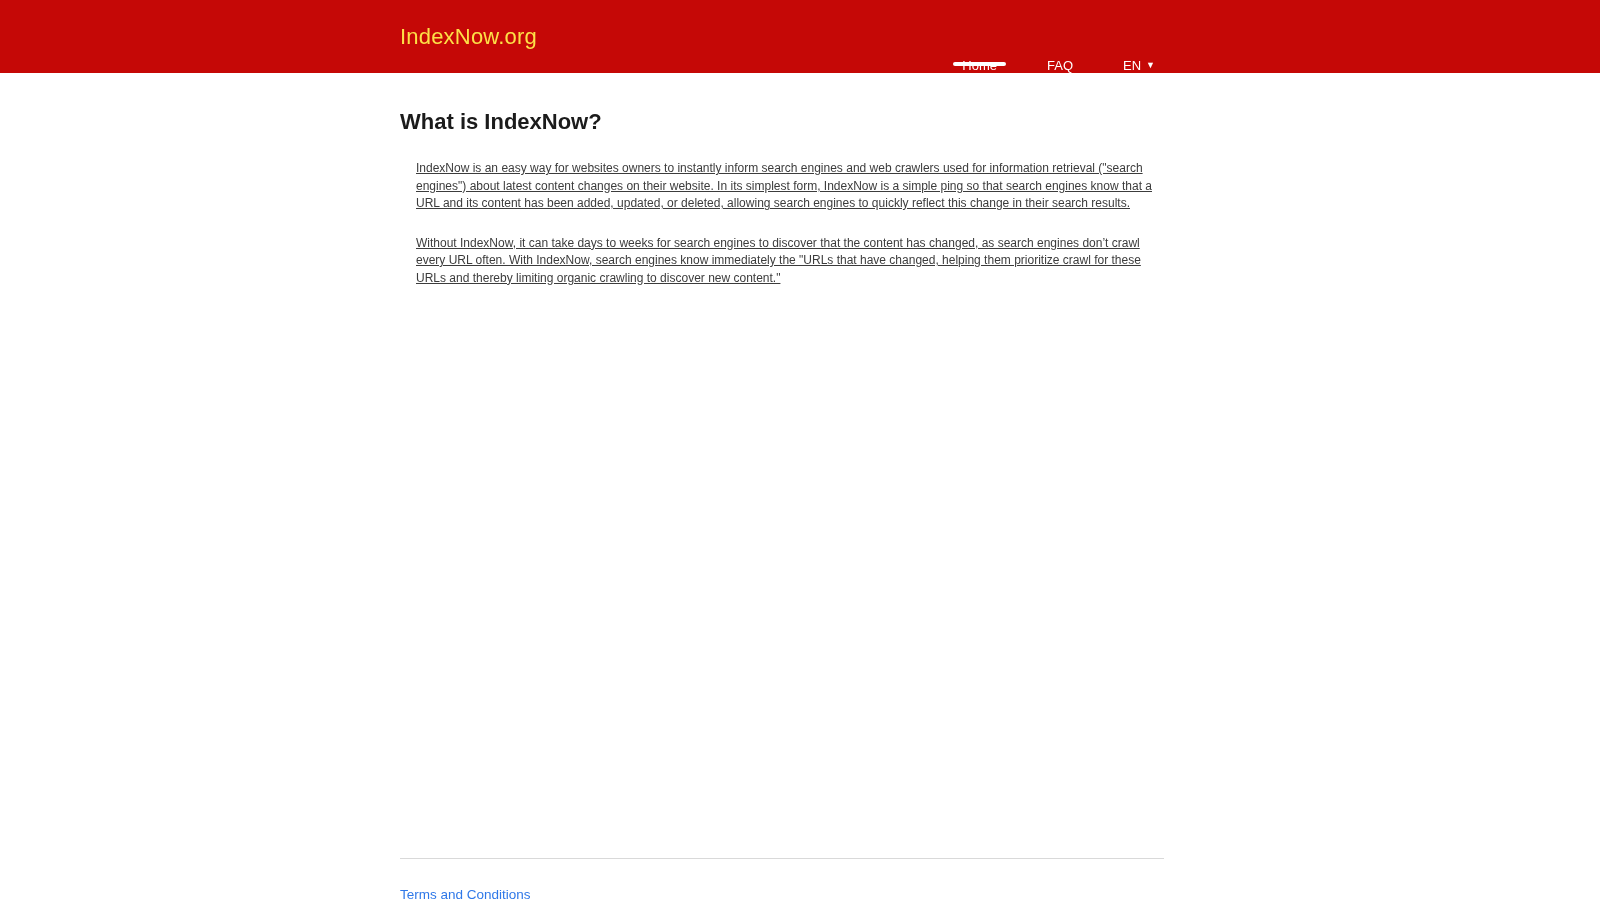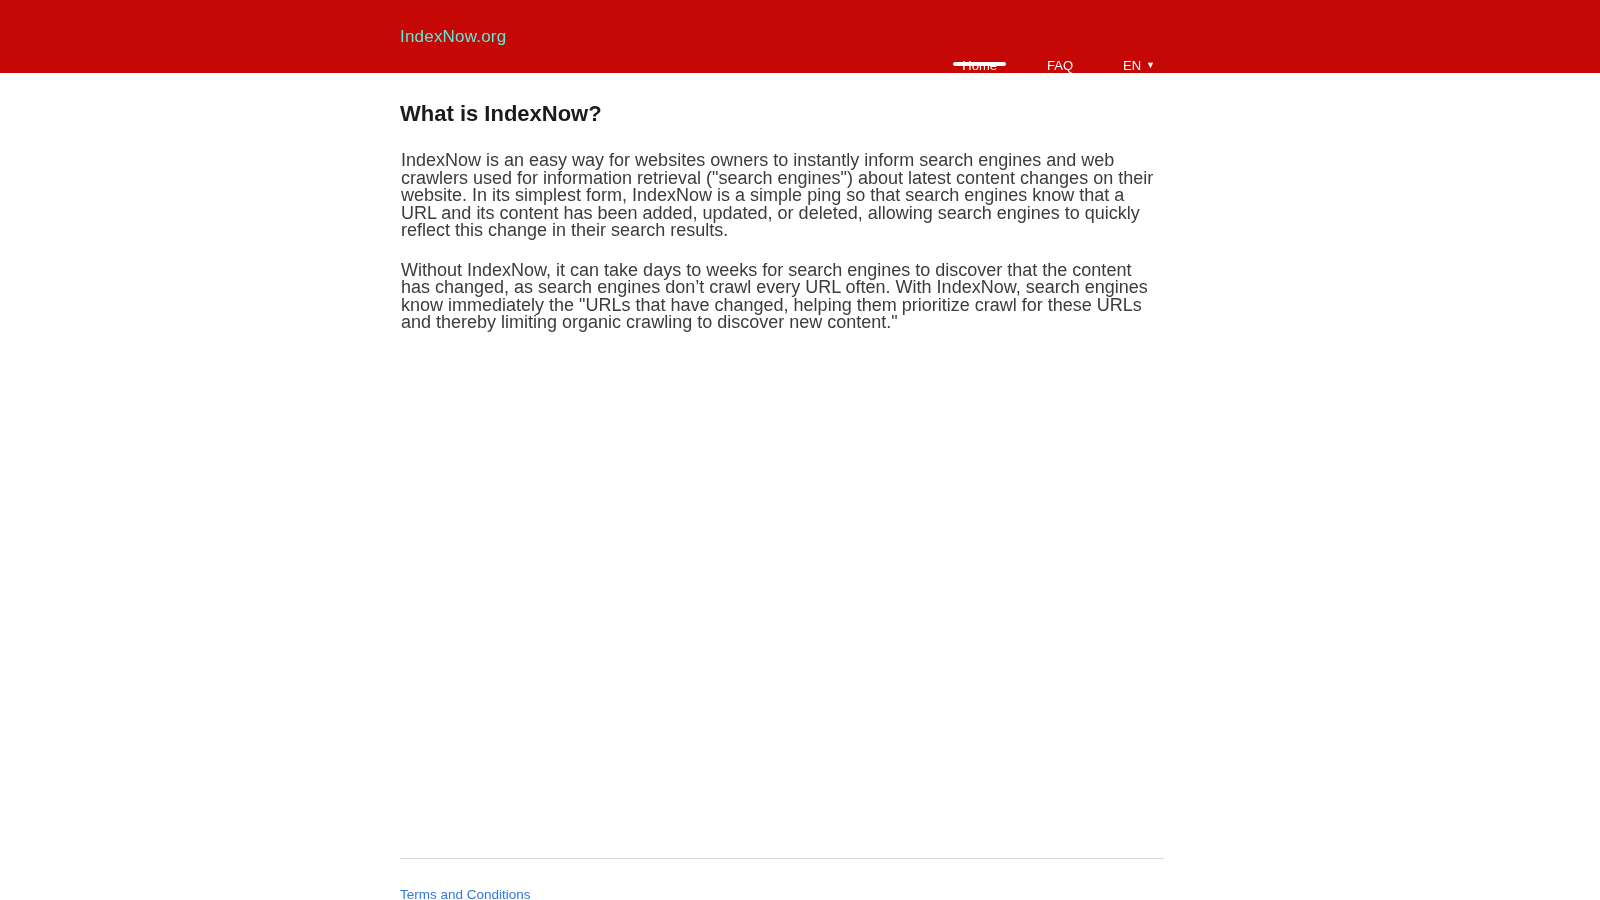--- a/index.html
+++ b/index.html
@@ -24,22 +24,22 @@
   }
   .header-inner {
     width: 764px;
     margin-left: 400px;
     height: 100%;
     display: flex;
     align-items: stretch;
     justify-content: space-between;
   }
   .logo {
-    color: #5eead4;
-    font-size: 17px;
+    color: #fde047;
+    font-size: 22px;
     font-weight: 500;
     letter-spacing: 0.2px;
     display: flex;
     align-items: center;
     cursor: pointer;
     text-decoration: none;
   }
   .main-nav {
     display: flex;
     align-items: flex-end;
@@ -68,34 +68,35 @@
   .caret {
     font-size: 9px;
     margin-left: 5px;
     line-height: 1;
   }
 
   
   .content {
     width: 764px;
     margin-left: 400px;
-    padding-top: 27px;
+    padding-top: 35px;
   }
   .page-title {
     margin: 0 0 24px 0;
     font-size: 22px;
     line-height: 28px;
     font-weight: 600;
     color: var(--heading-color, #1b1b1b);
   }
   .content p {
-    margin: 0 0 22px 1px;
-    font-size: 18px;
+    margin: 0 0 22px 16px;
+    font-size: 12px;
     line-height: 17.5px;
     color: var(--body-text, #3c3c3c);
+    text-decoration: underline;
   }
 
   
   .site-footer {
     position: absolute;
     top: 858px;
     left: 400px;
     width: 764px;
     border-top: 1px solid var(--divider-color, #d9d9d9);
     padding-top: 26px;

